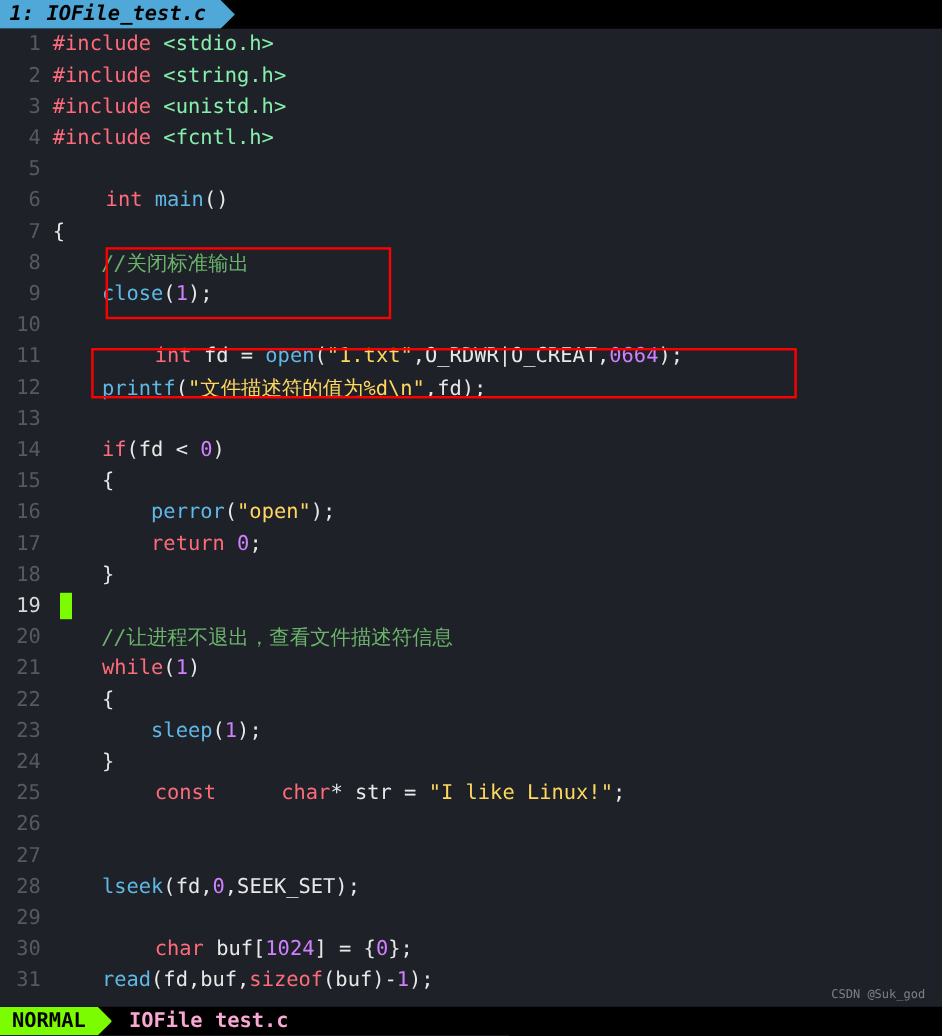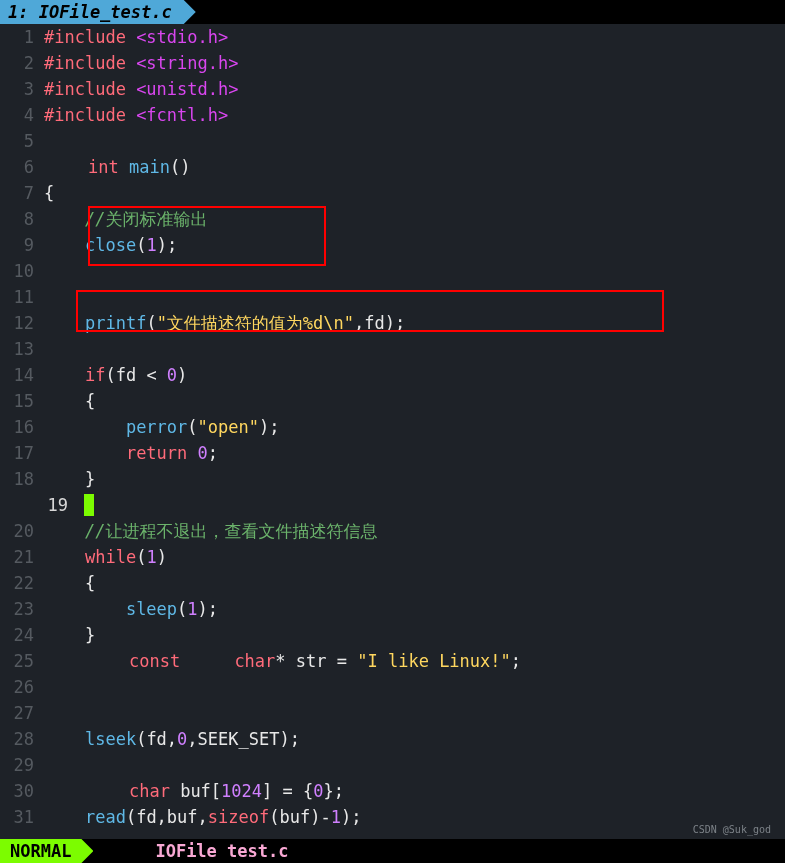--- a/index.html
+++ b/index.html
@@ -42,38 +42,38 @@
     white-space: pre;
   }
   .gutter {
     width: 44px;
     text-align: right;
     padding-right: 10px;
     color: #555a60;
     user-select: none;
     flex-shrink: 0;
   }
-  .gutter.current { color: #d8d8d8; margin-left: 34px; }
+  .gutter.current { color: #d8d8d8; }
   .code { flex: 1; position: relative; }
   .cursor-block {
     display: inline-block;
     width: 10px;
     height: 22px;
     background: #7cfc00;
     vertical-align: middle;
     margin-left: 6px;
   }
   
   .kw-pp   { color: #ff6b7a; }   
   .kw-type { color: #ff6b7a; margin-left: 44px; }   
   .kw-flow { color: #ff6b7a; }   
   .fn      { color: #5fb8e6; }
   .plain   { color: #e8e8e8; }
   .str     { color: #ffd75f; }   
-  .angle   { color: #d946ef; }
+  .angle   { color: #86efac; }
   .num     { color: #d080ff; }   
   .comment { color: #6bb36b; font-style: italic; }
   .comment-cjk { color: #6bb36b; font-style: normal; }
   .sizeof  { color: #ff6b7a; }
 
   
   .redbox {
     position: absolute;
     border: 2px solid #ff0000;
     background: transparent;
@@ -85,21 +85,20 @@
   
   .status-line {
     position: absolute;
     bottom: 0;
     left: 0;
     width: 100%;
     height: 24px;
     background: #000;
     display: flex;
     align-items: center;
-    gap: 48px;
   }
   .mode-badge {
     background: #7cfc00;
     color: #000;
     font-weight: bold;
     padding: 2px 10px;
     height: 24px;
     display: flex;
     align-items: center;
     clip-path: polygon(0 0, calc(100% - 12px) 0, 100% 50%, calc(100% - 12px) 100%, 0 100%);
@@ -131,21 +130,21 @@
   <div class="line"><span class="gutter">1</span><span class="code"><span class="kw-pp">#include</span><span class="angle"> &lt;stdio.h&gt;</span></span></div>
   <div class="line"><span class="gutter">2</span><span class="code"><span class="kw-pp">#include</span><span class="angle"> &lt;string.h&gt;</span></span></div>
   <div class="line"><span class="gutter">3</span><span class="code"><span class="kw-pp">#include</span><span class="angle"> &lt;unistd.h&gt;</span></span></div>
   <div class="line"><span class="gutter">4</span><span class="code"><span class="kw-pp">#include</span><span class="angle"> &lt;fcntl.h&gt;</span></span></div>
   <div class="line"><span class="gutter">5</span><span class="code"></span></div>
   <div class="line"><span class="gutter">6</span><span class="code"><span class="kw-type">int</span><span class="fn"> main</span><span class="plain">()</span></span></div>
   <div class="line"><span class="gutter">7</span><span class="code"><span class="plain">{</span></span></div>
   <div class="line"><span class="gutter">8</span><span class="code"><span class="plain">    </span><span class="comment">//</span><span class="comment-cjk">关闭标准输出</span></span></div>
   <div class="line"><span class="gutter">9</span><span class="code"><span class="plain">    </span><span class="fn">close</span><span class="plain">(</span><span class="num">1</span><span class="plain">);</span></span></div>
   <div class="line"><span class="gutter">10</span><span class="code"></span></div>
-  <div class="line"><span class="gutter">11</span></div>
+  <div class="line"><span class="gutter">11</span><span class="code"><span class="plain">    </span><span class="kw-type">int</span><span class="plain"> fd </span><span class="plain">= </span><span class="fn">open</span><span class="plain">(</span><span class="str">"1.txt"</span><span class="plain">,O_RDWR|O_CREAT,</span><span class="num">0664</span><span class="plain">);</span></span></div>
   <div class="line"><span class="gutter">12</span><span class="code"><span class="plain">    </span><span class="fn">printf</span><span class="plain">(</span><span class="str">"文件描述符的值为%d\n"</span><span class="plain">,fd);</span></span></div>
   <div class="line"><span class="gutter">13</span><span class="code"></span></div>
   <div class="line"><span class="gutter">14</span><span class="code"><span class="plain">    </span><span class="kw-flow">if</span><span class="plain">(fd &lt; </span><span class="num">0</span><span class="plain">)</span></span></div>
   <div class="line"><span class="gutter">15</span><span class="code"><span class="plain">    </span><span class="plain">{</span></span></div>
   <div class="line"><span class="gutter">16</span><span class="code"><span class="plain">        </span><span class="fn">perror</span><span class="plain">(</span><span class="str">"open"</span><span class="plain">);</span></span></div>
   <div class="line"><span class="gutter">17</span><span class="code"><span class="plain">        </span><span class="kw-flow">return</span><span class="plain"> </span><span class="num">0</span><span class="plain">;</span></span></div>
   <div class="line"><span class="gutter">18</span><span class="code"><span class="plain">    </span><span class="plain">}</span></span></div>
   <div class="line"><span class="gutter current">19</span><span class="code"><span class="cursor-block"></span></span></div>
   <div class="line"><span class="gutter">20</span><span class="code"><span class="plain">    </span><span class="comment">//</span><span class="comment-cjk">让进程不退出，查看文件描述符信息</span></span></div>
   <div class="line"><span class="gutter">21</span><span class="code"><span class="plain">    </span><span class="kw-flow">while</span><span class="plain">(</span><span class="num">1</span><span class="plain">)</span></span></div>

